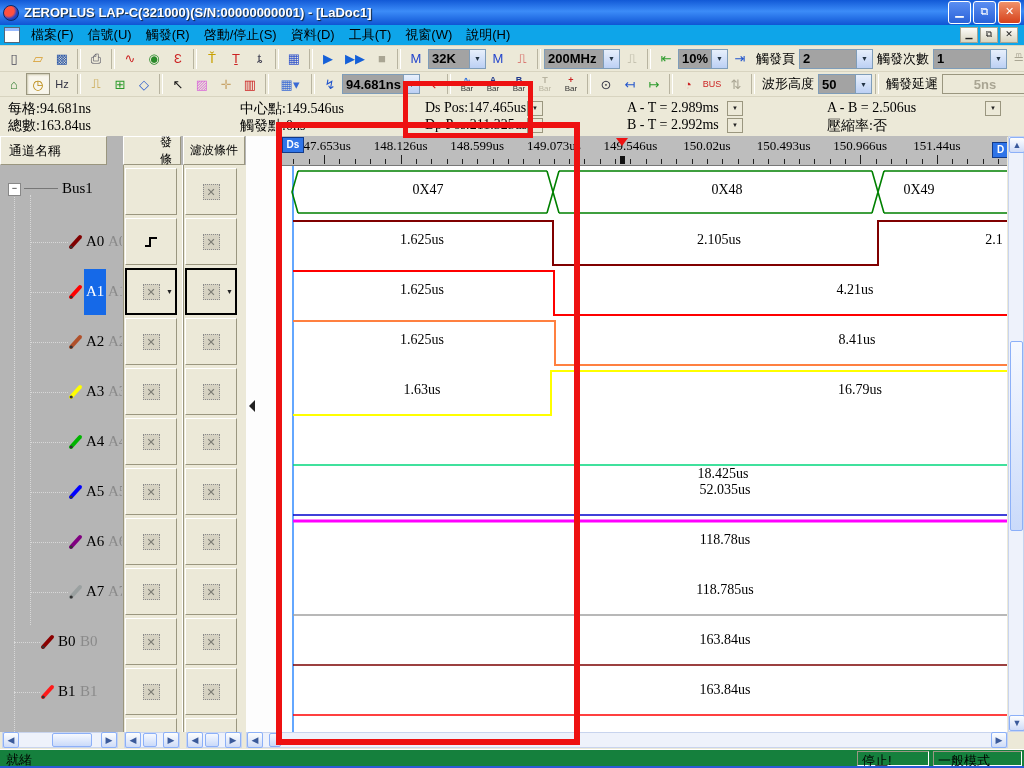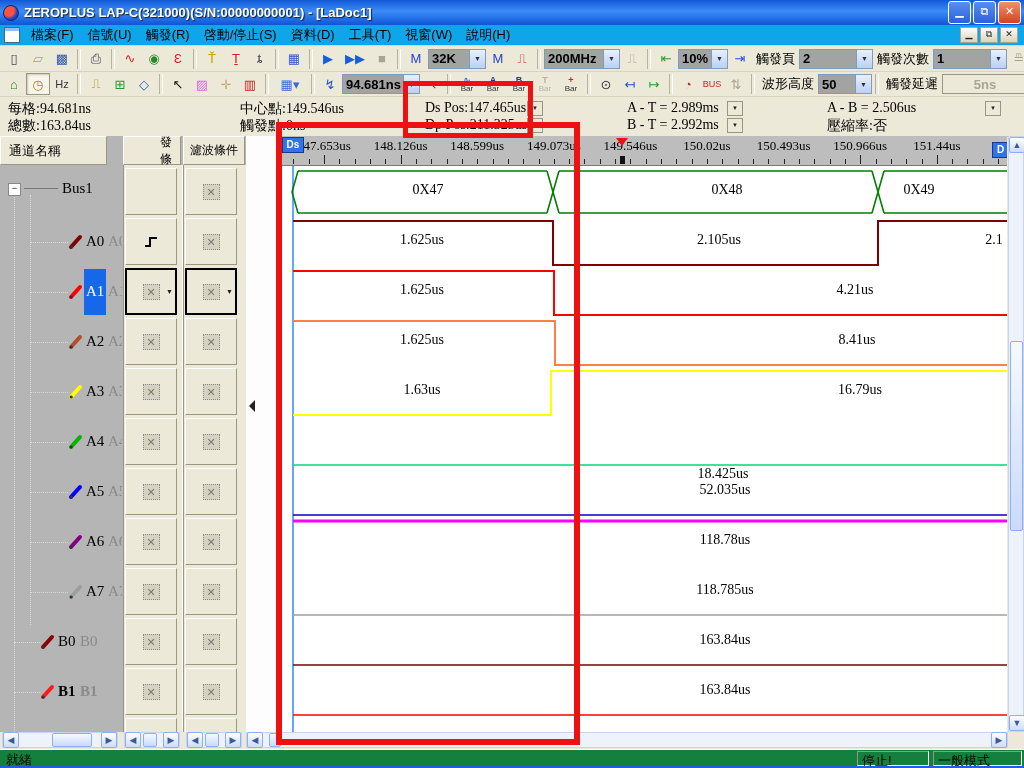--- a/index.html
+++ b/index.html
@@ -331,21 +331,21 @@
       </div>
       <div class="ch-row" style="top: 452px;">
         <div class="treestub" style="left: 14px; top: 25px; width: 26px;"></div>
         <svg width="16" height="16" class="pen" style="left: 40px; top: 17px;">
           <path d="M3 13 L12 3" stroke="#8b0000" stroke-width="4" stroke-linecap="round"></path>
           <circle cx="3.2" cy="13" r="1.6" fill="#333"></circle>
         </svg>
         <div class="ch-label" style="left: 58px; top: 16px;">B0</div>
         <div class="ch-port" style="left: 80px; top: 16px;">B0</div>
       </div>
-      <div class="ch-row" style="top: 502px; font-weight: bold;">
+      <div class="ch-row" style="top: 502px;">
         <div class="treestub" style="left: 14px; top: 25px; width: 26px;"></div>
         <svg width="16" height="16" class="pen" style="left: 40px; top: 17px;">
           <path d="M3 13 L12 3" stroke="#ff1a1a" stroke-width="4" stroke-linecap="round"></path>
           <circle cx="3.2" cy="13" r="1.6" fill="#333"></circle>
         </svg>
         <div class="ch-label" style="left: 58px; top: 16px;">B1</div>
         <div class="ch-port" style="left: 80px; top: 16px;">B1</div>
       </div>
     </div>
   <div class="cond-col" style="left:123px;width:58px;" id="trigcol">

